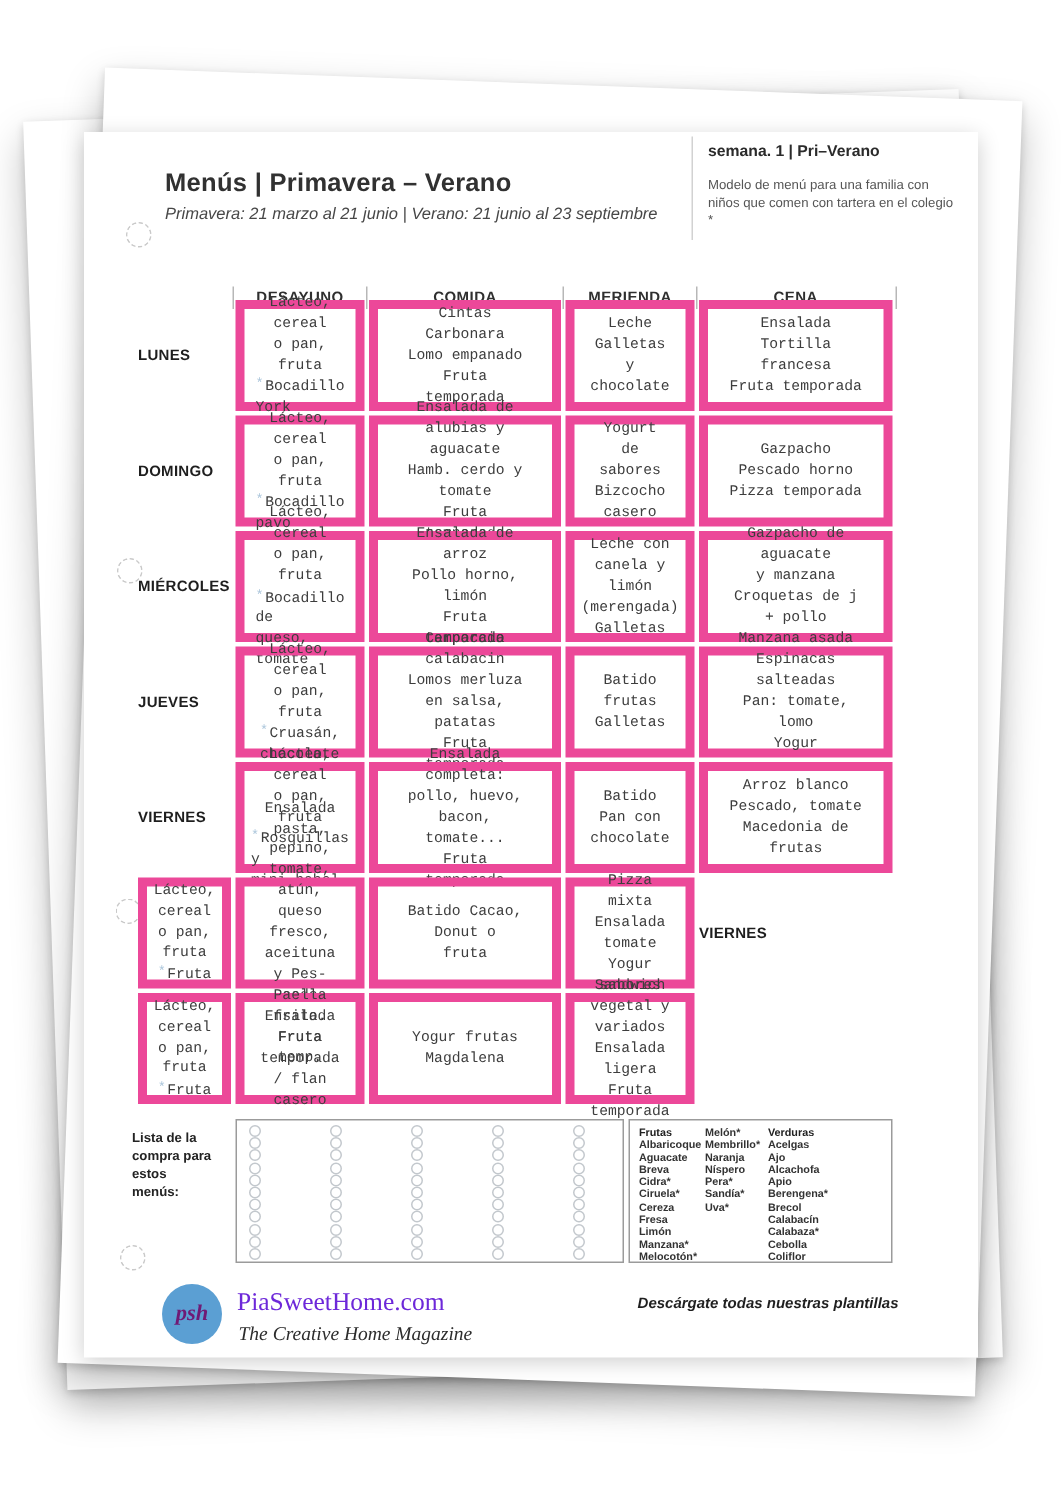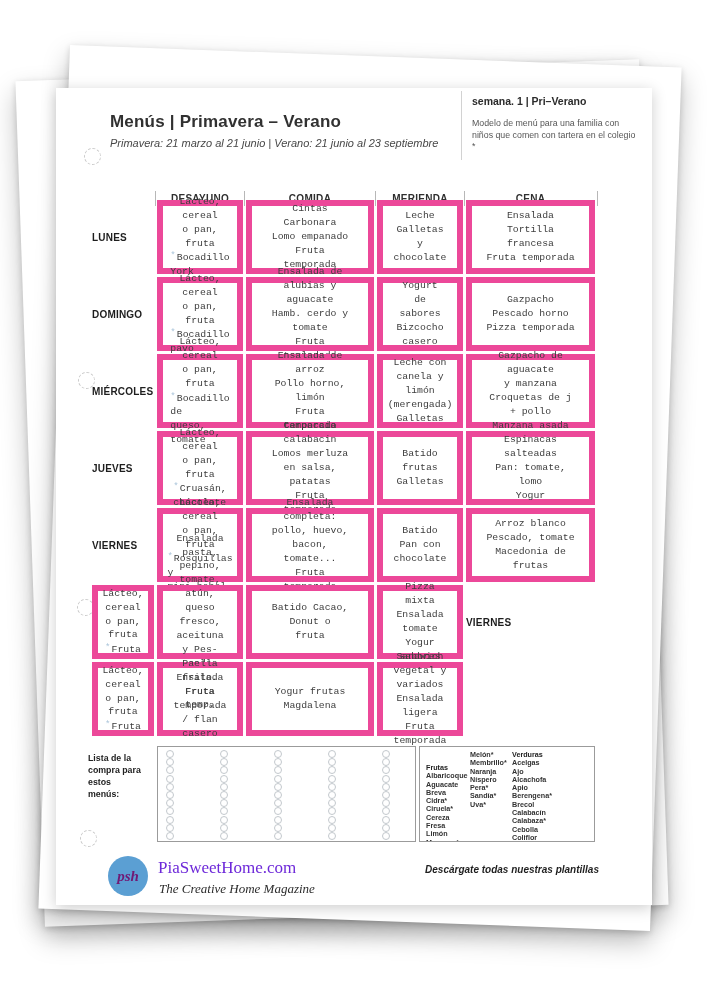--- a/index.html
+++ b/index.html
@@ -39,21 +39,21 @@
   
   .shop-label{position:absolute;left:32px;top:664px;width:66px;font-size:8.8px;font-weight:bold;
               line-height:1.38;color:#232323;}
   .check-box{position:absolute;left:101px;top:658px;width:259px;height:96px;border:1px solid #9b9b9b;
              box-sizing:border-box;display:grid;grid-template-columns:repeat(5,54px);grid-auto-rows:8.2px;
              align-items:center;padding:3px 0 0 8px;overflow:hidden;}
   .cb{width:6px;height:6px;border:1px solid #c3c8cd;border-radius:50%;}
   .food-box{position:absolute;left:363px;top:658px;width:176px;height:96px;border:1px solid #9b9b9b;
             box-sizing:border-box;display:flex;padding:4px 2px 0 6px;overflow:hidden;}
   .food-col{font-size:7.2px;line-height:8.3px;color:#333;font-weight:600;}
-  .food-col:nth-child(1){width:44px;margin-top:13px;} .food-col:nth-child(2){width:42px;}
+  .food-col:nth-child(1){width:44px;} .food-col:nth-child(2){width:42px;}
   .food-col:nth-child(3){width:46px;} .food-col:nth-child(4){width:34px;}
   .food-h{font-weight:bold;color:#222;}
   
   .logo{position:absolute;left:52px;top:768px;width:40px;height:40px;border-radius:50%;background:#5b9fd3;
         color:#701a75;display:flex;align-items:center;justify-content:center;
         font-family:"Liberation Serif","DejaVu Serif",serif;font-style:italic;font-weight:bold;font-size:15px;}
   .logo::after{content:"";position:absolute;left:0px;bottom:-1px;width:10px;height:10px;background:#5b9fd3;
                transform:rotate(25deg);z-index:-1;}
   .brand{position:absolute;left:102px;top:770px;font-family:"Liberation Serif","DejaVu Serif",serif;
          font-size:17px;color:#6d28d9;}

